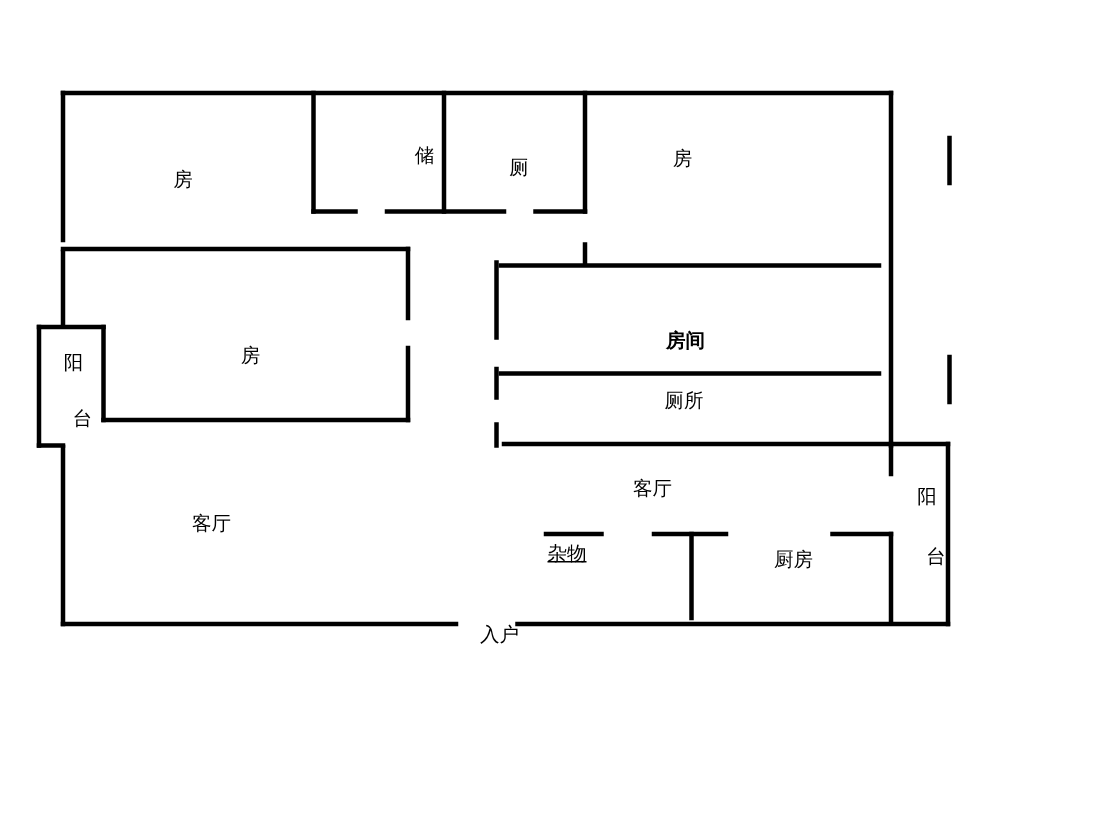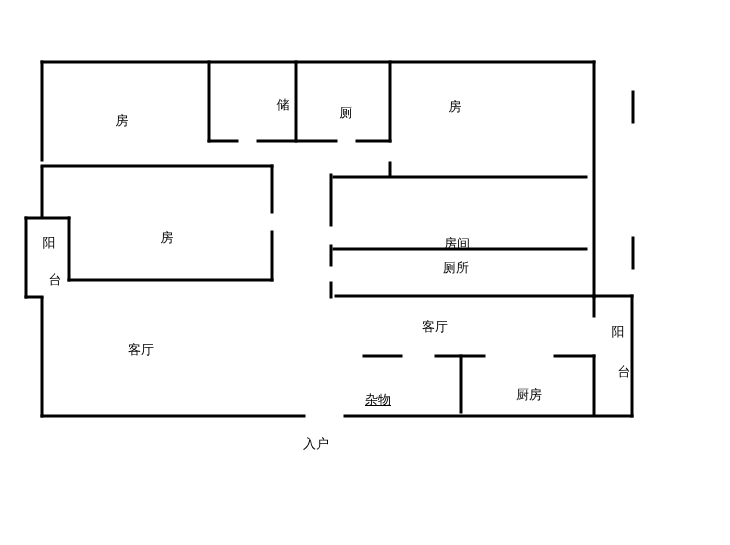--- a/index.html
+++ b/index.html
@@ -54,24 +54,24 @@
       <line x1="633" y1="238" x2="633" y2="268" stroke="#000000"></line>
     </g>
 </svg>
 
 <div id="labels">
   <div class="label" style="left: 122px; top: 121px;">房</div>
   <div class="label" style="left: 283px; top: 105px;">储</div>
   <div class="label" style="left: 346px; top: 113px;">厕</div>
   <div class="label" style="left: 455px; top: 107px;">房</div>
   <div class="label" style="left: 167px; top: 238px;">房</div>
-  <div class="label" style="left: 457px; top: 244px;">房间</div>
+  <div class="label" style="left: 457px; top: 228px; font-weight: bold;">房间</div>
   <div class="label" style="left: 456px; top: 268px;">厕所</div>
   <div class="label" style="left: 49px; top: 243px;">阳</div>
   <div class="label" style="left: 55px; top: 280px;">台</div>
   <div class="label" style="left: 141px; top: 350px;">客厅</div>
   <div class="label" style="left: 435px; top: 327px;">客厅</div>
-  <div class="label" style="left: 378px; top: 400px; text-decoration: underline;">杂物</div>
-  <div class="label" style="left: 529px; top: 395px;">厨房</div>
+  <div class="label" style="left: 378px; top: 370px; text-decoration: underline;">杂物</div>
+  <div class="label" style="left: 529px; top: 374px;">厨房</div>
   <div class="label" style="left: 618px; top: 332px;">阳</div>
   <div class="label" style="left: 624px; top: 372px;">台</div>
-  <div class="label" style="left: 316px; top: 424px; margin-top: 20px;">入户</div>
+  <div class="label" style="left: 333px; top: 424px;">入户</div>
 </div>
 
 </body></html>

